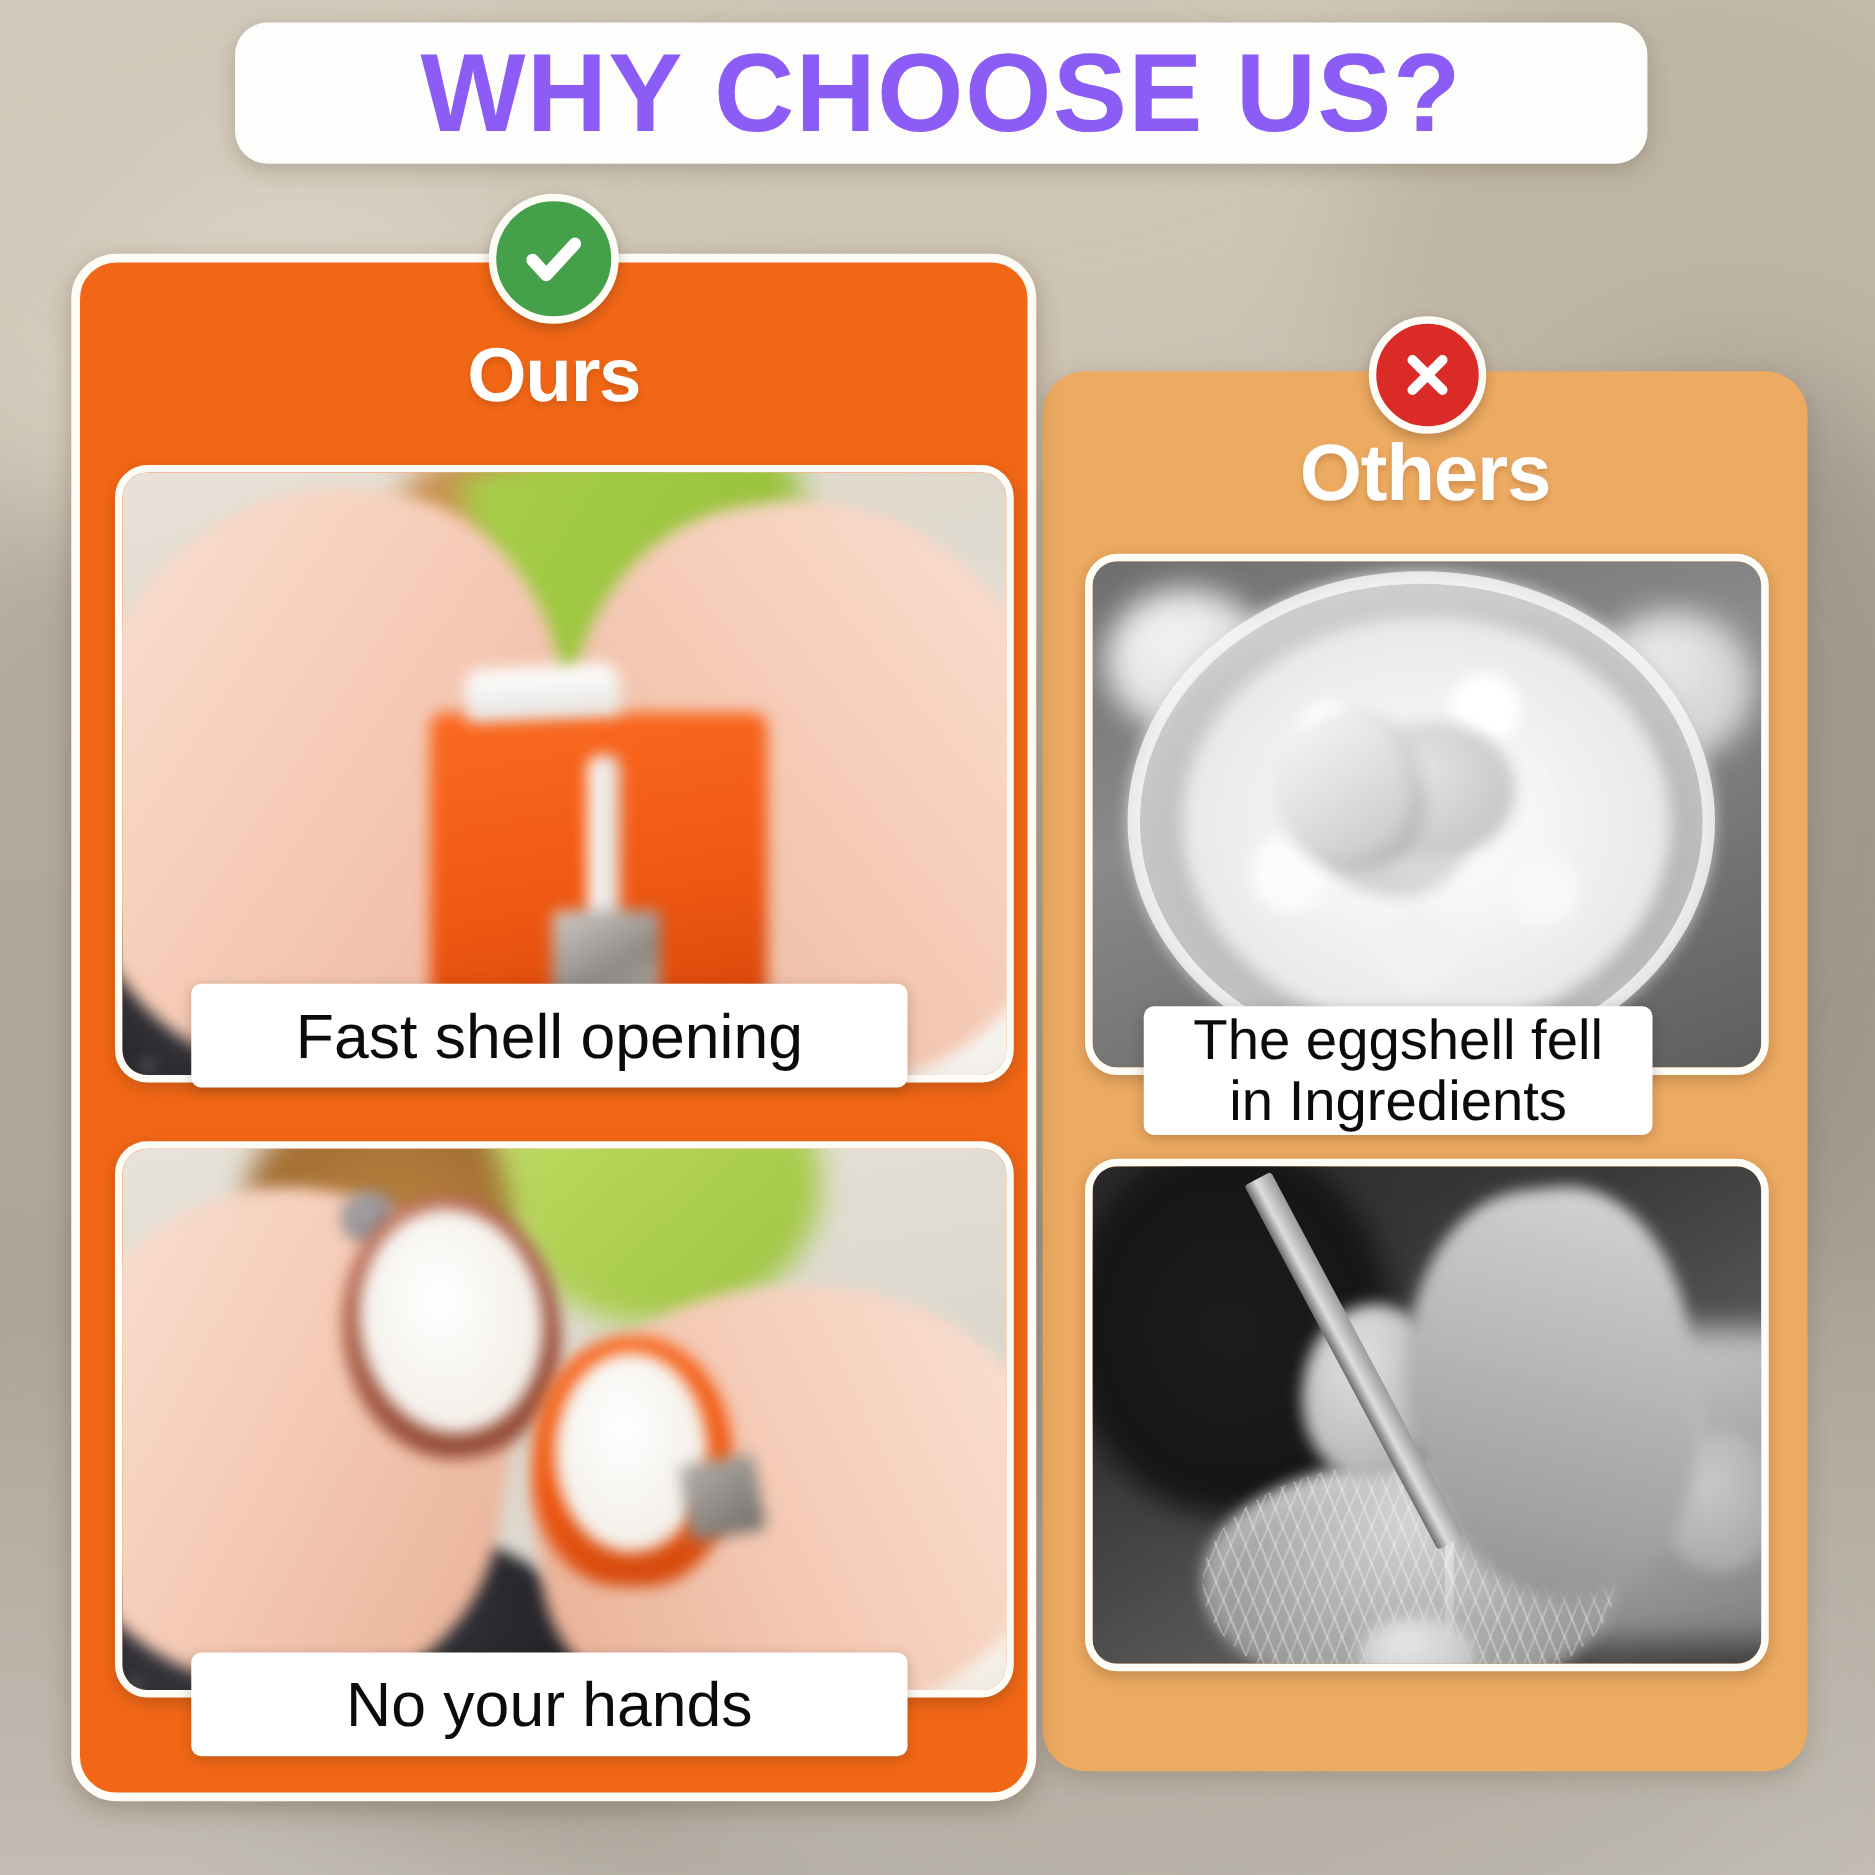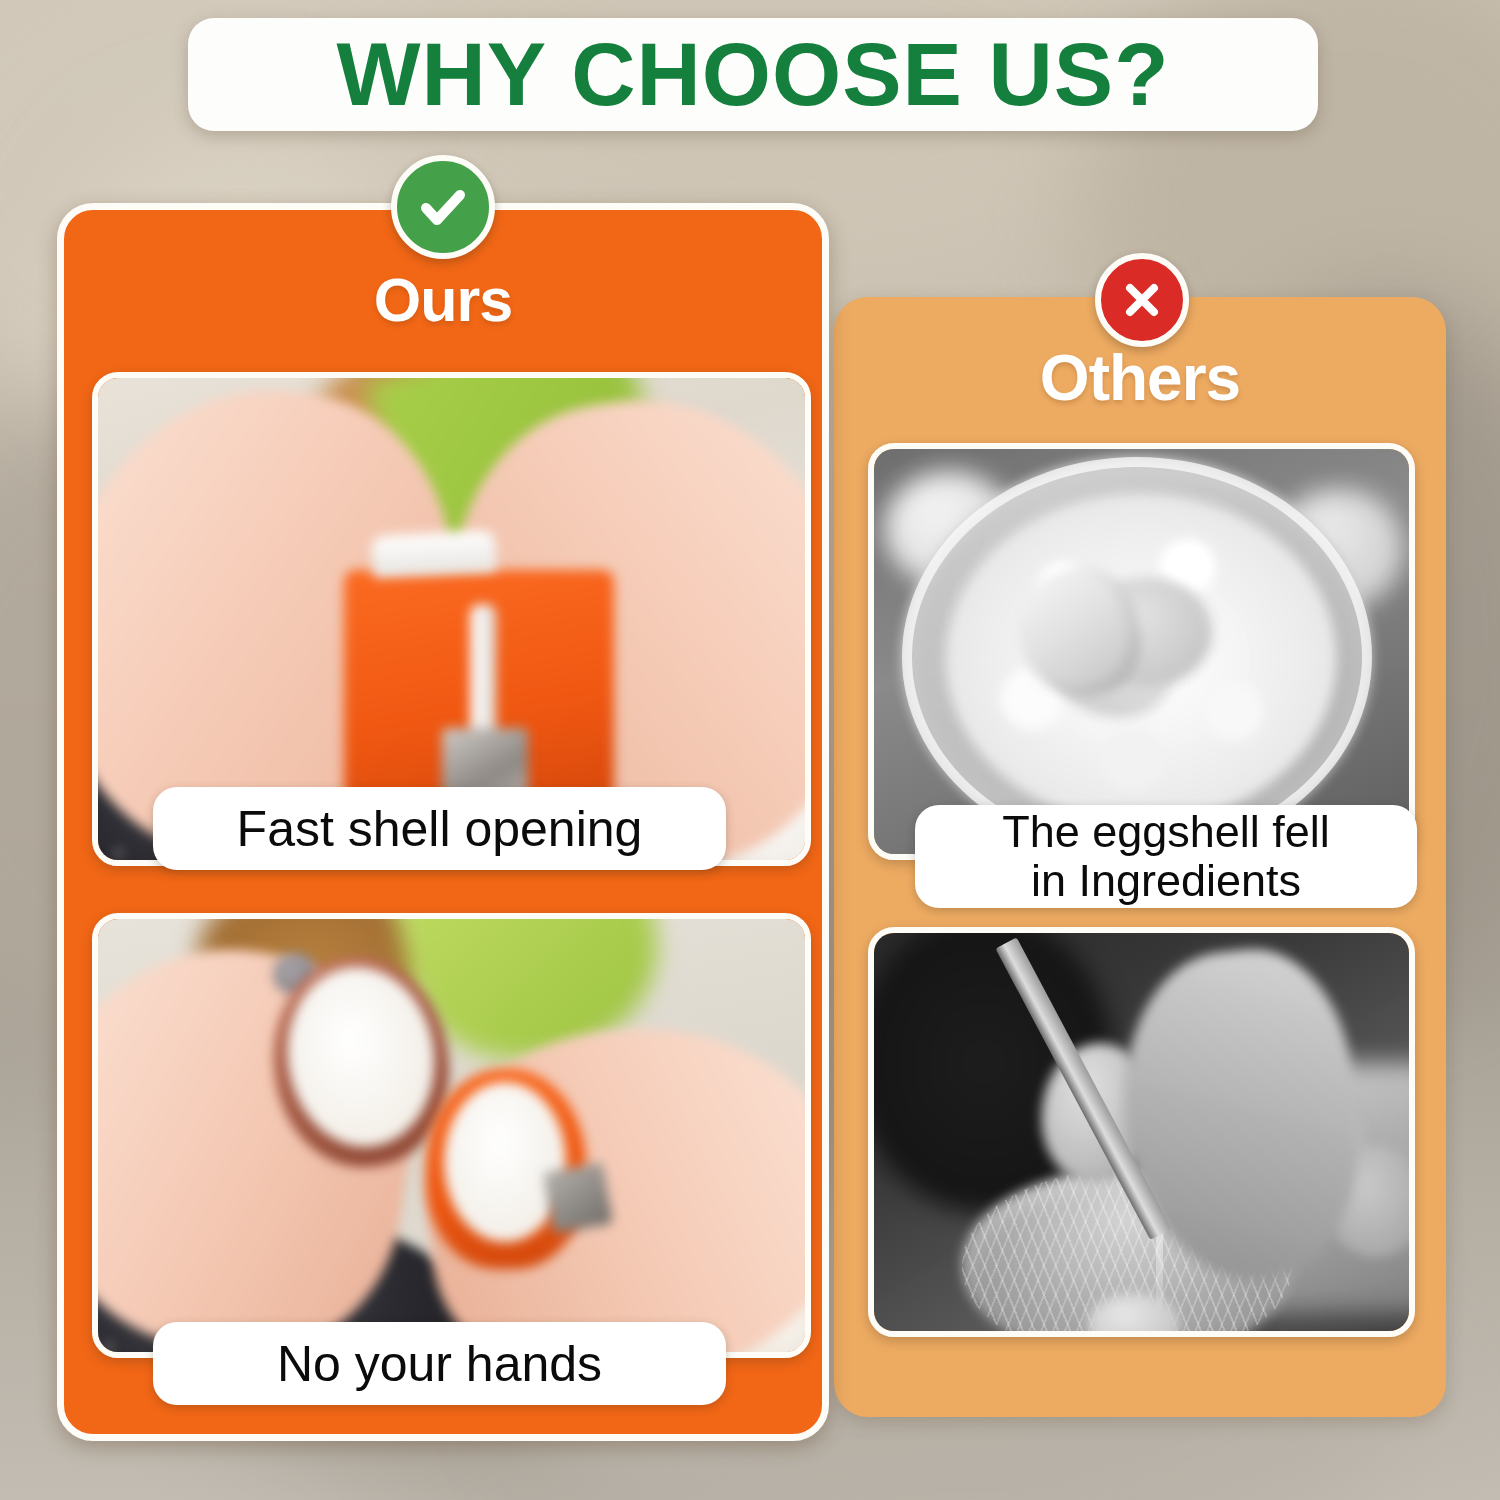--- a/index.html
+++ b/index.html
@@ -54,21 +54,21 @@
     box-shadow: 0 5px 16px rgba(90,75,55,.28);
     display: flex;
     align-items: center;
     justify-content: center;
   }
   .title-text {
     font-family: "Liberation Sans", sans-serif;
     font-weight: bold;
     font-size: 89px;
     letter-spacing: 1px;
-    color: #15803d;
+    color: #8b5cf6;
     line-height: 1;
     white-space: nowrap;
     transform: scaleX(1.0);
   }
 
   
   .panel {
     position: absolute;
     box-sizing: border-box;
   }
@@ -420,38 +420,38 @@
     border-radius: 16px;
   }
   .x2-ce1 { left: 392px; top: 160px; width: 100px; height: 110px; background: radial-gradient(ellipse at 40% 35%, #cfcfcf,#a5a5a5); border-radius:50%; }
   .x2-ce2 { left: 452px; top: 212px; width: 100px; height: 112px; background: radial-gradient(ellipse at 40% 35%, #c6c6c6,#9b9b9b); border-radius:50%; }
   .x2-drip { left: 282px; top: 246px; width: 7px; height: 130px; background: linear-gradient(180deg, rgba(245,245,245,.85), rgba(220,220,220,.2)); border-radius: 4px; }
 
   
   .caption {
     position: absolute;
     background: #ffffff;
-    border-radius: 24px;
+    border-radius: 8px;
     box-shadow: 0 3px 10px rgba(60,40,20,.25);
     display: flex;
     align-items: center;
     justify-content: center;
     text-align: center;
     color: #0b0b0b;
     font-family: "Liberation Sans", sans-serif;
     font-size: 50px;
     line-height: 1.08;
     padding: 0 26px;
     box-sizing: border-box;
     z-index: 7;
     white-space: pre-line;
   }
   .cap-ours-1   { left: 153px; top: 787px;  width: 573px; height: 83px;  }
   .cap-ours-2   { left: 153px; top: 1322px; width: 573px; height: 83px;  }
-  .cap-others-1 { left: 915px; top: 805px;  width: 502px; height: 103px; font-size: 45px; }
+  .cap-others-1 { left: 915px; top: 805px;  width: 407px; height: 103px; font-size: 45px; }
   .cap-others-2 { left: 908px; top: 1320px; width: 468px; height: 76px;  font-size: 45px; }
 </style>
 </head>
 <body>
 
 <div id="stage">
 
   <div class="bg-base">
     <div class="bg-blob bg-b1"></div>
     <div class="bg-blob bg-b2"></div>

